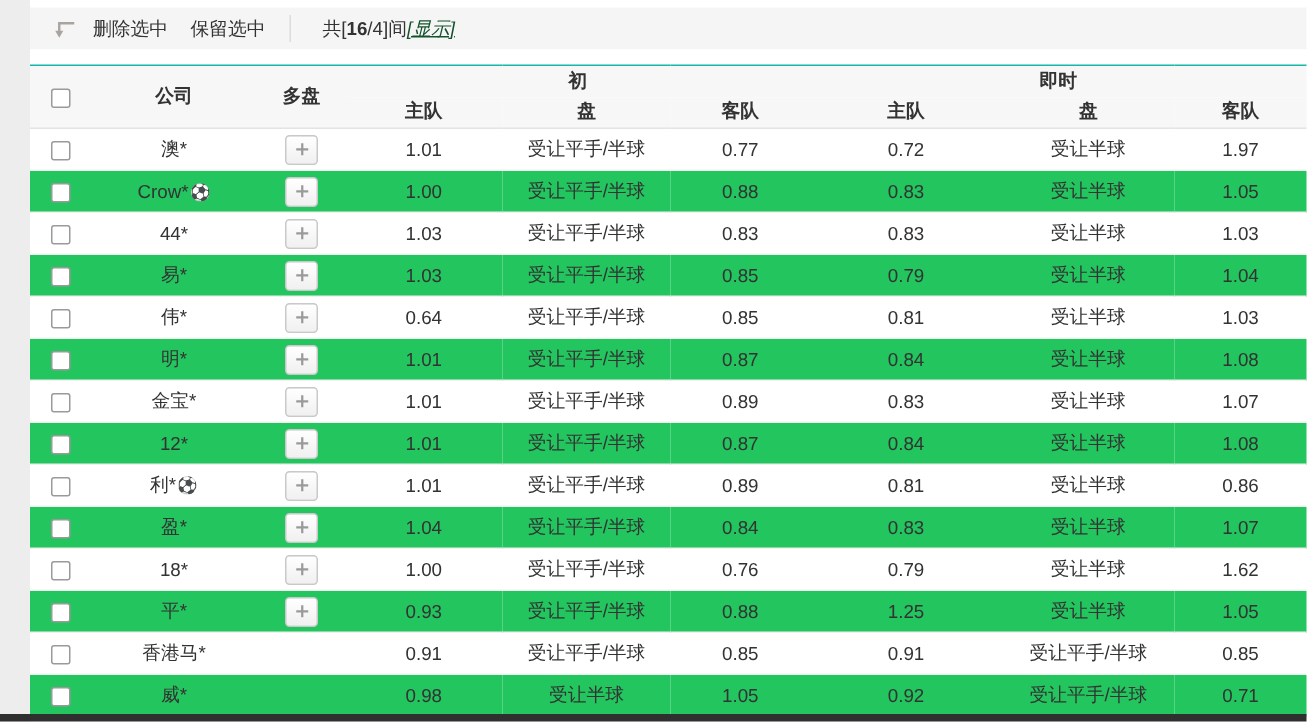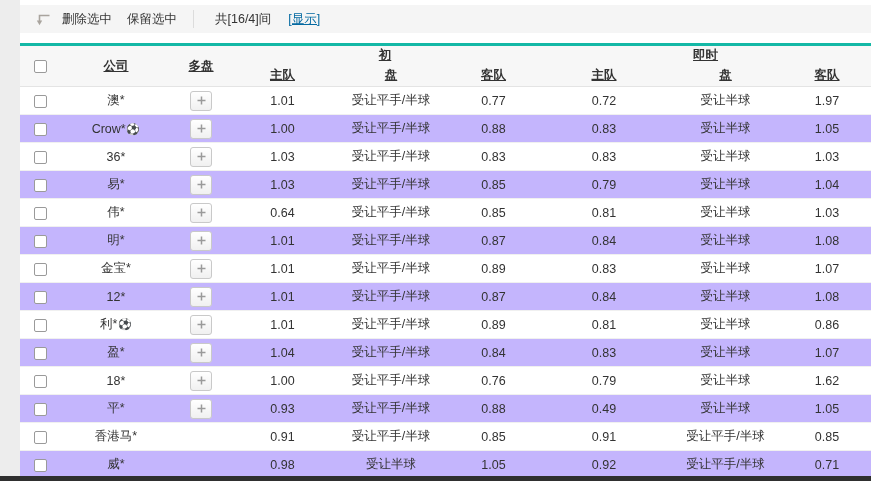--- a/index.html
+++ b/index.html
@@ -16,37 +16,37 @@
   .toolbar {
     margin-top:5px; height:28px; background:#f5f5f5;
     display:flex; align-items:center;
   }
   .elbow-icon { margin-left:14px; display:inline-flex; align-items:center; }
   .tool-btn { margin-left:9px; cursor:pointer; color:#333; background:none; border:none;
               font:inherit; padding:0 3px; }
   .tool-btn:first-of-type { margin-left:8px; }
   .v-divider { width:1px; height:18px; background:#dcdcdc; margin-left:13px; }
   .count-wrap { margin-left:21px; color:#333; }
-  .count-bold { font-weight:normal; }
-  .show-link { color:#0369a1; text-decoration:underline; margin-left:17px; cursor:pointer; }
+  .count-bold { font-weight:bold; }
+  .show-link { color:#14532d; text-decoration:underline; margin-left:0; cursor:pointer;font-style:italic; }
 
   .white-gap { height:10px; background:#fff; }
 
   
   table { width:851px; border-collapse:collapse; table-layout:fixed; }
   thead th {
     background:#f7f7f7; font-weight:bold; color:#333; font-size:12.5px;
     height:21px; padding:0; text-align:center; vertical-align:middle;
   }
-  thead { border-top:3px solid #14b8a6; border-bottom:1px solid #e4e4e4;text-decoration:underline; }
+  thead { border-top:1px solid #14b8a6; border-bottom:1px solid #e4e4e4; }
   tbody td {
     height:28px; padding:0; text-align:center; vertical-align:middle;
     border-bottom:1px solid #f0f0f0; color:#333;
   }
-  tbody tr.alt { background:#c4b5fd; }
+  tbody tr.alt { background:#22c55e; }
 
   input[type="checkbox"] {
     appearance:none; -webkit-appearance:none;
     width:13px; height:13px; border:1px solid #9a9a9a; border-radius:2px;
     background:#fff; margin:0; vertical-align:middle; cursor:pointer;
   }
   .plus-btn {
     display:inline-flex; align-items:center; justify-content:center;
     width:22px; height:20px; border:1px solid #c9c9c9; border-radius:3px;
     background:linear-gradient(#ffffff,#f0f0f0); cursor:pointer; padding:0;
@@ -151,21 +151,21 @@
     <td class="val">0.88</td>
     <td class="val">0.83</td>
     <td class="val">受让半球</td>
     <td class="val">1.05</td>
   </tr>
         <tr>
     <td>
       <input type="checkbox" style="">
     </td>
     <td>
-      <span class="company"><span class="nm">36*</span></span>
+      <span class="company"><span class="nm">44*</span></span>
     </td>
     <td>
       <button class="plus-btn">
         <svg width="11" height="11" viewBox="0 0 11 11">
           <path d="M5.5 1.5 V9.5 M1.5 5.5 H9.5" stroke="#9a9a9a" stroke-width="1.5" fill="none"></path>
         </svg>
       </button>
     </td>
     <td class="val">1.03</td>
     <td class="val">受让平手/半球</td>
@@ -352,21 +352,21 @@
     <td>
       <button class="plus-btn">
         <svg width="11" height="11" viewBox="0 0 11 11">
           <path d="M5.5 1.5 V9.5 M1.5 5.5 H9.5" stroke="#9a9a9a" stroke-width="1.5" fill="none"></path>
         </svg>
       </button>
     </td>
     <td class="val">0.93</td>
     <td class="val">受让平手/半球</td>
     <td class="val">0.88</td>
-    <td class="val">0.49</td>
+    <td class="val">1.25</td>
     <td class="val">受让半球</td>
     <td class="val">1.05</td>
   </tr>
         <tr>
     <td>
       <input type="checkbox" style="">
     </td>
     <td>
       <span class="company"><span class="nm">香港马*</span></span>
     </td>

